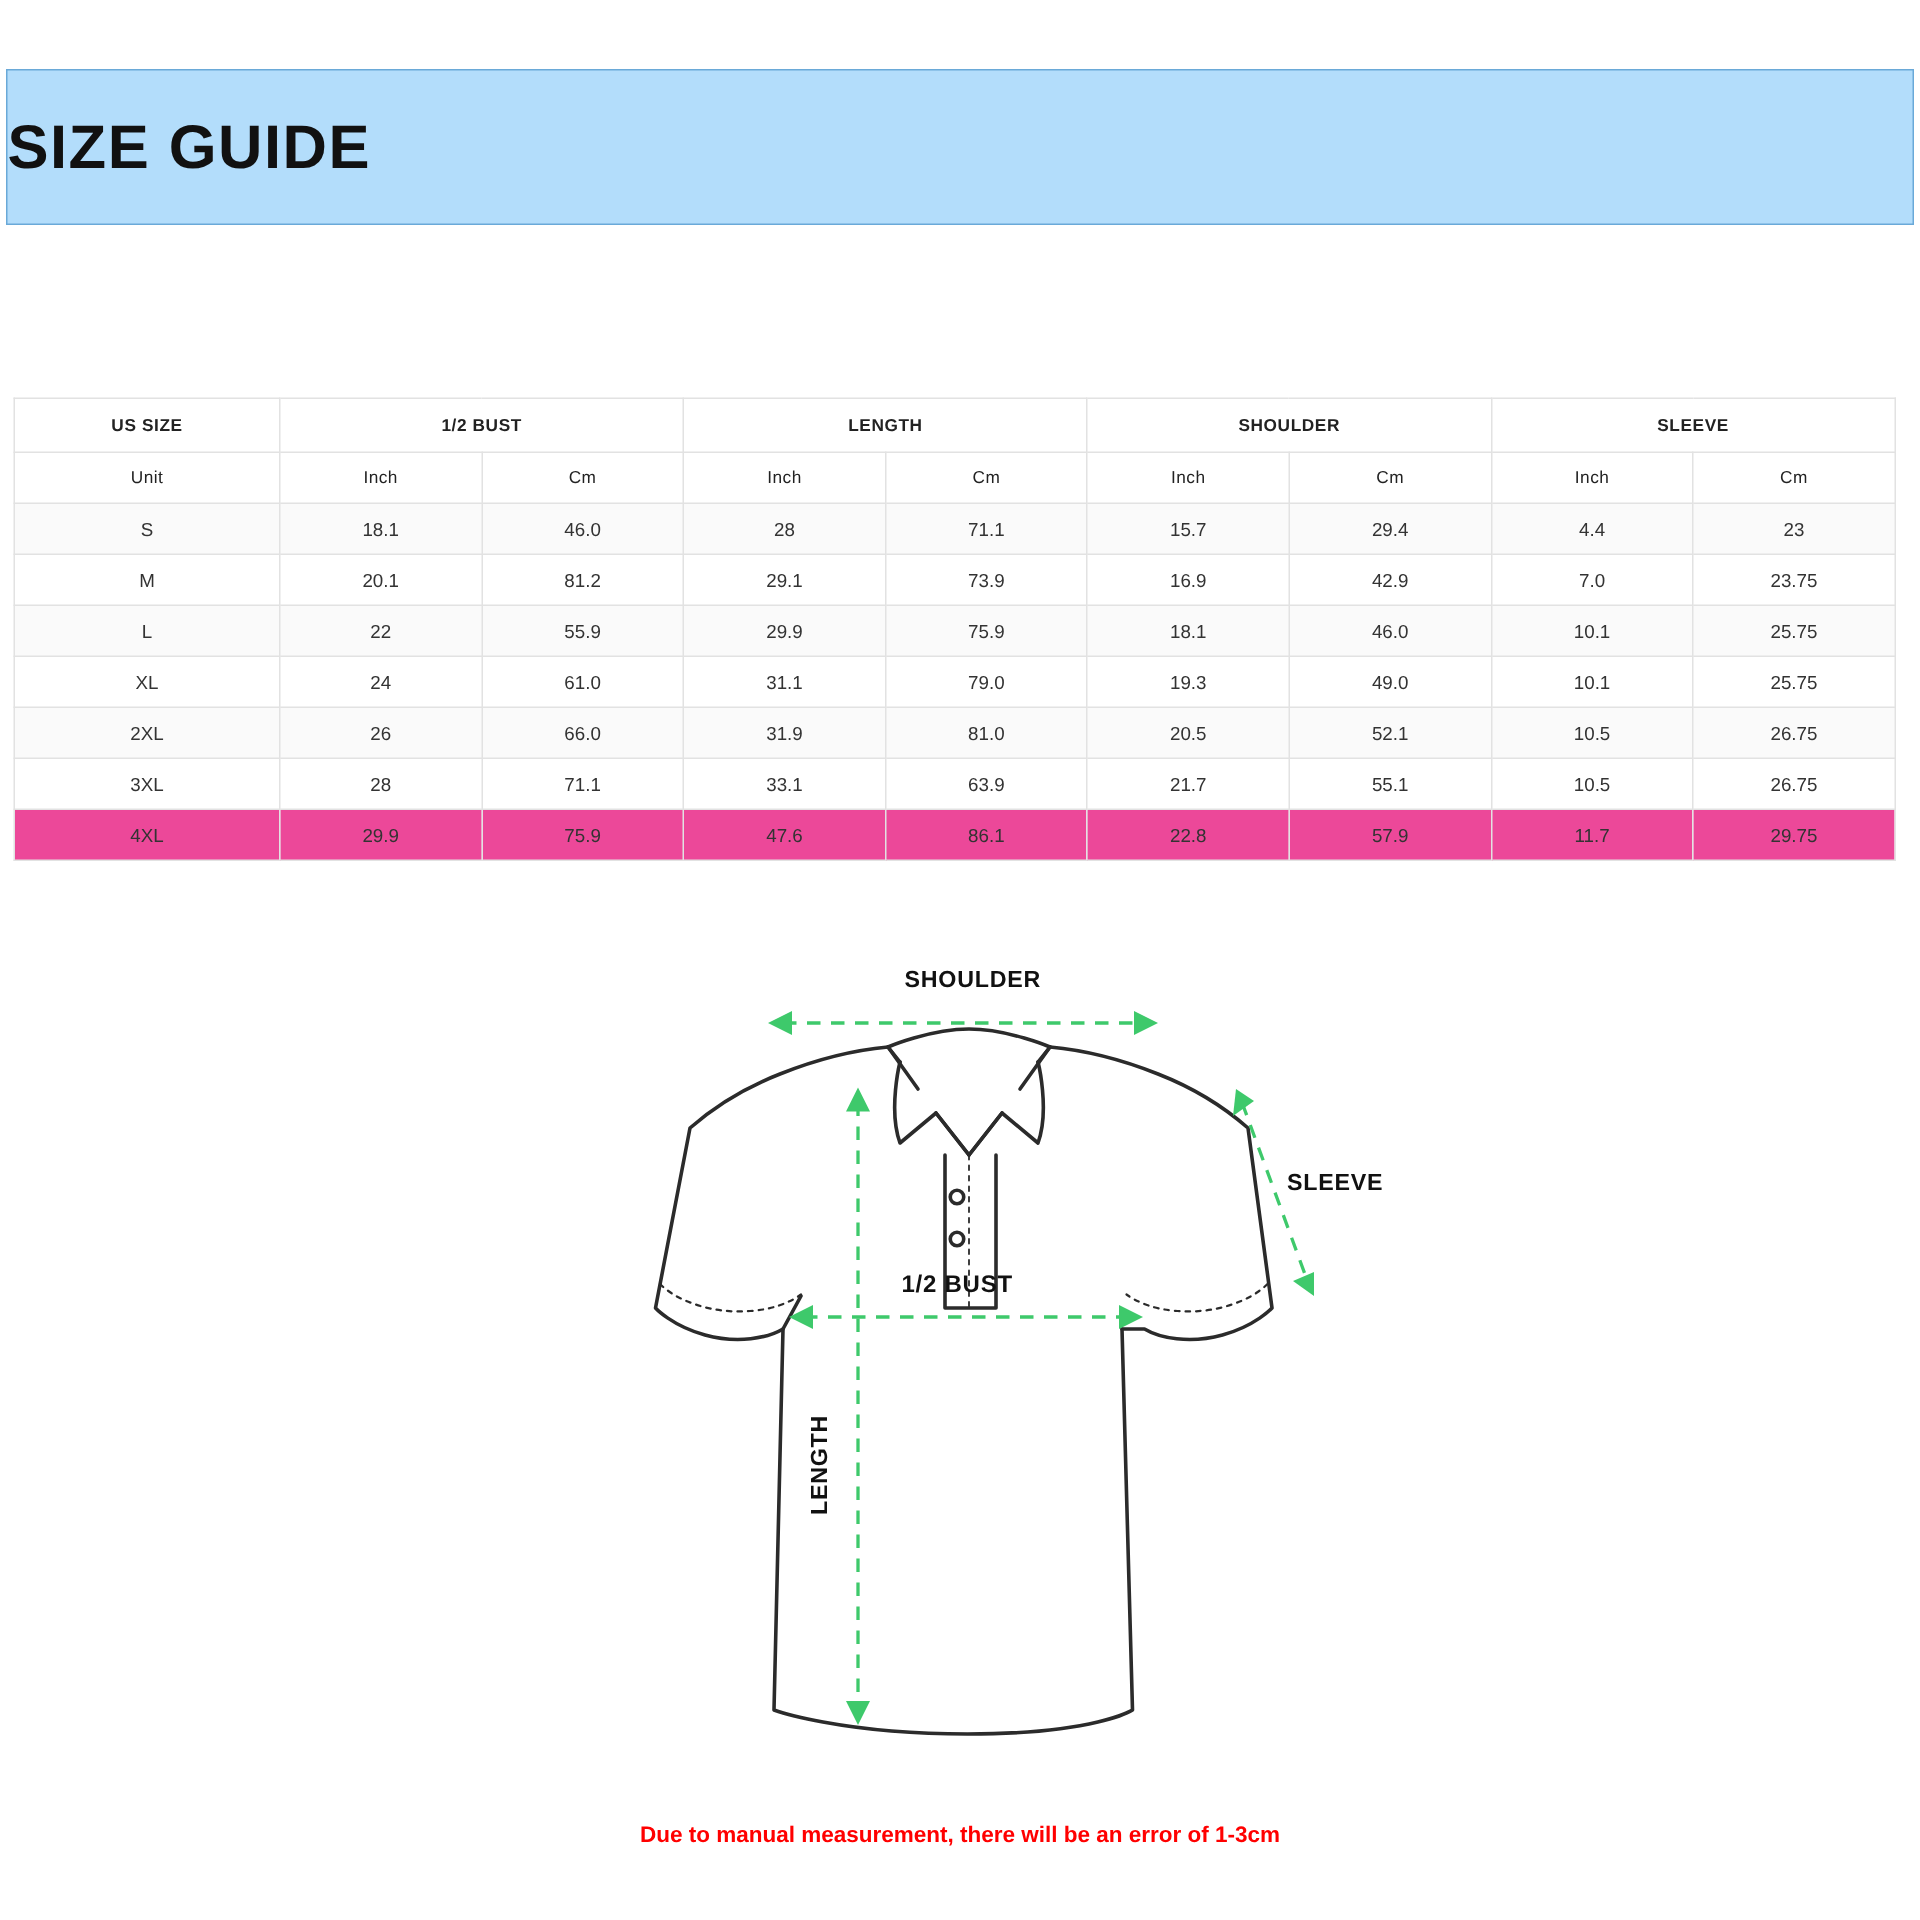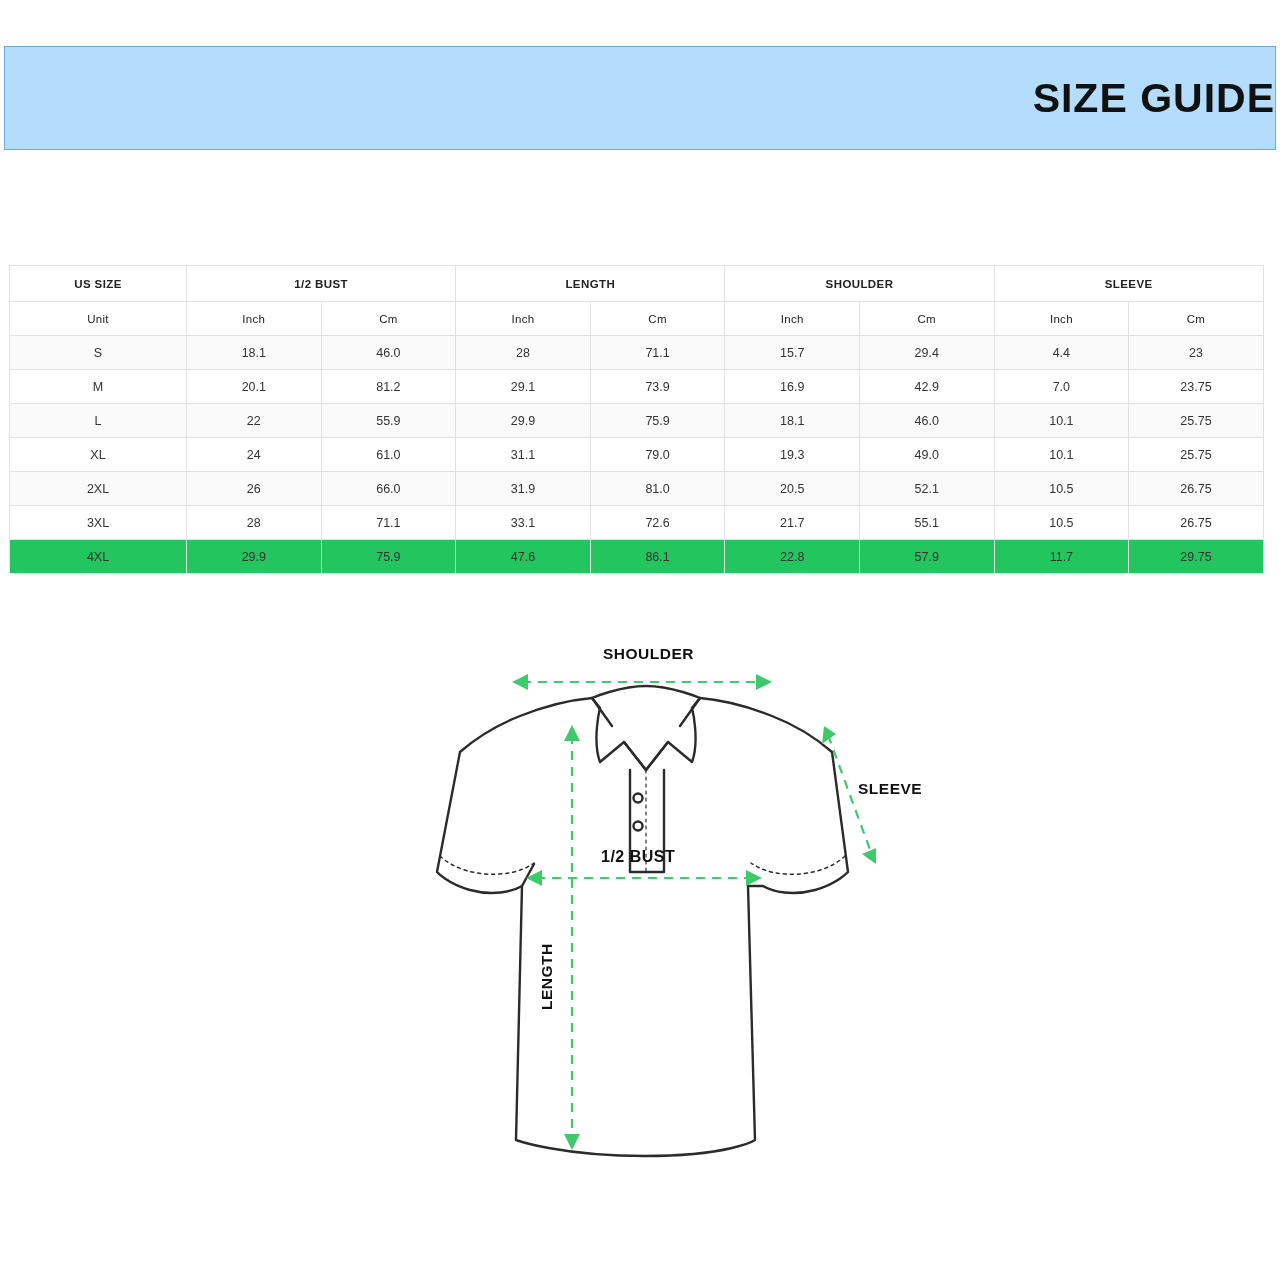--- a/index.html
+++ b/index.html
@@ -18,21 +18,21 @@
 
   
   .banner {
     position: absolute;
     left: 4px; top: 46px;
     width: 1272px; height: 104px;
     background: #b3ddfb;
     border: 1px solid #6aa9d8;
     display: flex;
     align-items: center;
-    justify-content: flex-end;
+    justify-content: flex-start;
   }
   .banner-title {
     font-size: 41px;
     font-weight: bold;
     letter-spacing: 1px;
     color: #111111;
     font-family: "Liberation Sans", sans-serif;
   }
 
   
@@ -64,21 +64,21 @@
     color: #222222;
     height: 36px;
   }
   table.size-table tr.unit td {
     font-weight: normal;
     font-size: 11.5px;
     color: #222222;
     letter-spacing: 0.3px;
   }
   table.size-table tr.alt td {
-    background: #22c55e;
+    background: #ec4899;
   }
   table.size-table tr.alt2 td {
     background: #fafafa;
   }
   col.c-size { width: 177px; }
   col.c-col  { width: 134.6px; }
 
   
   .diagram {
     position: absolute;
@@ -217,21 +217,21 @@
           <td>52.1</td>
           <td>10.5</td>
           <td>26.75</td>
         </tr>
 
         <tr>
           <td>3XL</td>
           <td>28</td>
           <td>71.1</td>
           <td>33.1</td>
-          <td>72.6</td>
+          <td>63.9</td>
           <td>21.7</td>
           <td>55.1</td>
           <td>10.5</td>
           <td>26.75</td>
         </tr>
 
         <tr class="alt">
           <td>4XL</td>
           <td>29.9</td>
           <td>75.9</td>
@@ -314,14 +314,15 @@
         <polygon points="876,244 862,234 876,228"></polygon>
       </g>
     </svg>
   </div>
 
   <div class="lbl lbl-shoulder">SHOULDER</div>
   <div class="lbl lbl-sleeve">SLEEVE</div>
   <div class="lbl lbl-bust">1/2  BUST</div>
   <div class="lbl lbl-length">LENGTH</div>
 
+  <div class="footnote">Due to manual measurement, there will be an error of 1-3cm</div>
 
 </div>
 
 </body></html>

